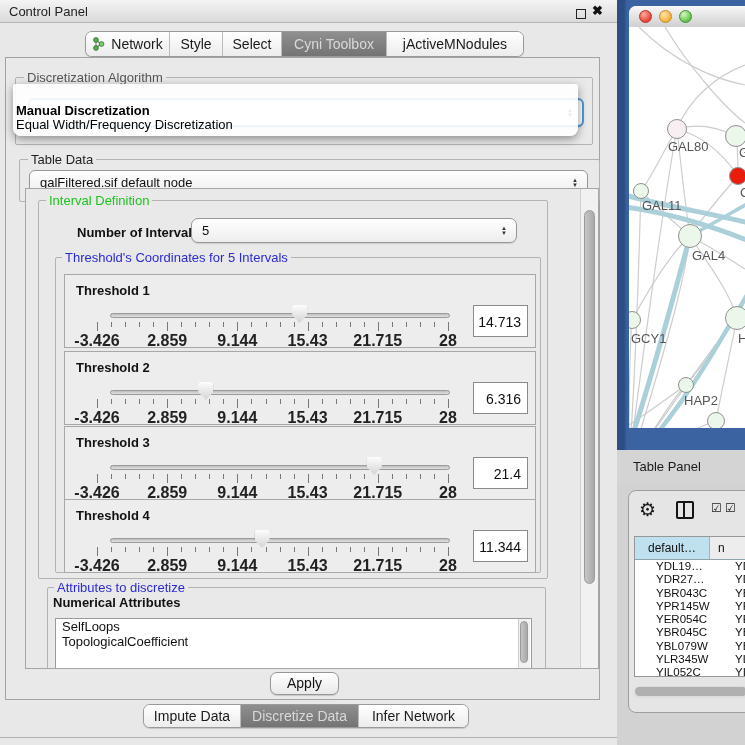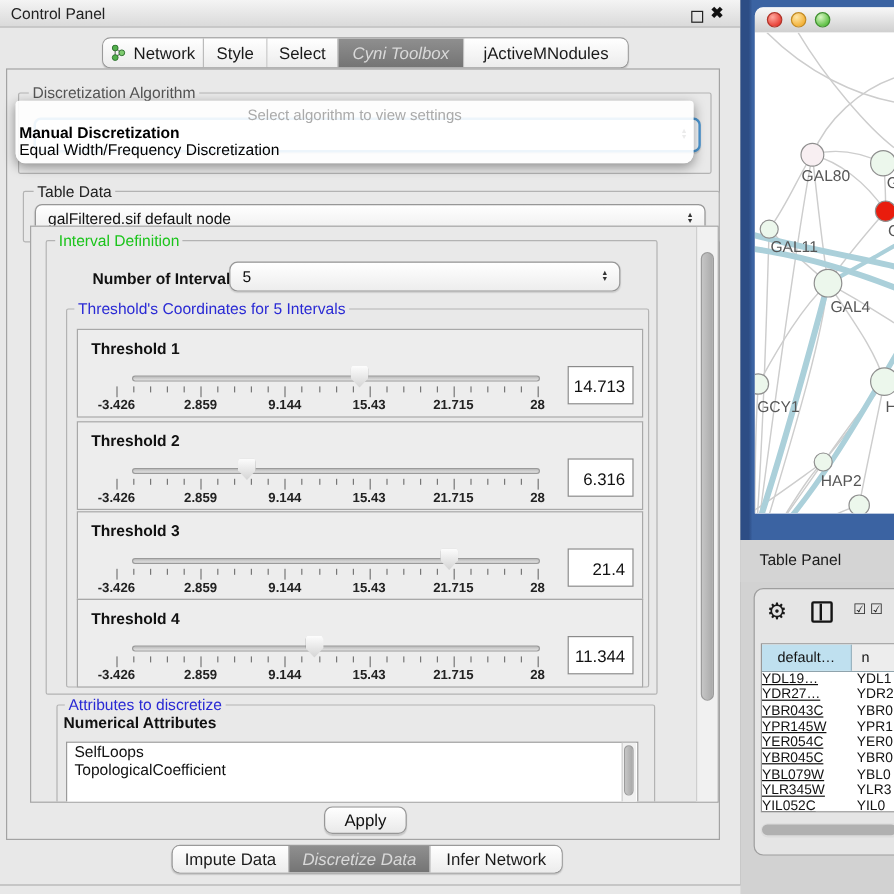--- a/index.html
+++ b/index.html
@@ -11,21 +11,21 @@
   #left-window{left:0;top:0;width:617px;height:737px;background:#e8e8e8;border-right:1px solid #9a9a9a;border-bottom:1px solid #b0b0b0;}
   #titlebar{left:0;top:0;width:617px;height:22px;background:linear-gradient(#f4f4f4,#dadada);border-bottom:1px solid #b5b5b5;}
   #titlebar .title{position:absolute;left:9px;top:4px;font-size:13px;color:#222;}
   .float-btn{position:absolute;left:576px;top:9px;width:8px;height:8px;border:1.5px solid #222;background:transparent;}
   .close-btn{position:absolute;left:592px;top:3px;font-size:13px;font-weight:bold;color:#111;}
 
   
   .seg{position:absolute;display:flex;height:24px;border:1px solid #9a9a9a;border-radius:7px;overflow:hidden;background:#fdfdfd;box-shadow:0 1px 1px rgba(0,0,0,.15);}
   .seg .s{display:flex;align-items:center;justify-content:center;font-size:14px;color:#1a1a1a;background:linear-gradient(#ffffff,#ececec);border-right:1px solid #bbb;box-sizing:border-box;}
   .seg .s:last-child{border-right:none;}
-  .seg .s.sel{background:linear-gradient(#8f8f8f,#747474);color:#d9d9d9;font-style:italic;}
+  .seg .s.sel{background:linear-gradient(#8f8f8f,#747474);color:#d9d9d9;}
   .neticon{width:13px;height:14px;margin-right:6px;}
 
   
   #content-box{left:5px;top:57px;width:593px;height:641px;border:1px solid #a3a3a3;border-radius:0;background:#e9e9e9;}
 
   .group{position:absolute;border:1px solid #b3b3b3;border-radius:2px;}
   .legend{position:absolute;font-size:13px;background:#e9e9e9;padding:0 3px;white-space:nowrap;}
 
   
   .combo{position:absolute;background:linear-gradient(#ffffff,#ededed);border:1px solid #979797;border-radius:6px;font-size:13px;color:#111;display:flex;align-items:center;box-shadow:0 1px 1px rgba(0,0,0,.12);}
@@ -43,21 +43,21 @@
   .vscroll{position:absolute;background:#f1f1f1;border-left:1px solid #cfcfcf;}
   .vthumb{position:absolute;border-radius:6px;background:linear-gradient(90deg,#c6c6c6,#a9a9a9);border:1px solid #9b9b9b;box-sizing:border-box;}
 
   
   .throw{position:absolute;left:8px;width:470px;height:72px;border:1px solid #a8a8a8;background:#ededed;}
   .throw .tlab{position:absolute;left:11px;top:8px;font-size:13px;font-weight:bold;color:#111;}
   .track{position:absolute;left:45px;top:38px;width:340px;height:5px;border:1px solid #9a9a9a;border-radius:3px;background:linear-gradient(#bdbdbd,#e2e2e2);box-sizing:border-box;}
   .thumb{position:absolute;top:30px;width:15px;height:18px;background:linear-gradient(#fdfdfd,#d4d4d4);
          clip-path:polygon(10% 0,90% 0,100% 14%,100% 55%,50% 100%,0 55%,0 14%);filter:drop-shadow(0 0 1px #777);}
   .tick{position:absolute;width:1px;background:#777;}
-  .ticklab{position:absolute;width:60px;text-align:center;font-size:11px;font-weight:bold;color:#222;}
+  .ticklab{position:absolute;width:60px;text-align:center;font-size:16px;font-weight:bold;color:#222;}
   .valbox{position:absolute;left:408px;top:30px;width:55px;height:32px;background:#fff;border:1px solid #8a8a8a;
           font-size:14px;color:#111;text-align:right;line-height:32px;padding-right:6px;box-sizing:border-box;}
 
   
   #attr-list{position:absolute;left:29px;top:429px;width:475px;height:60px;background:#fff;border:1px solid #9a9a9a;overflow:hidden;}
   #attr-list .li{font-size:13px;color:#111;padding-left:6px;height:15px;line-height:15px;white-space:nowrap;}
 
   .pushbtn{position:absolute;background:linear-gradient(#ffffff,#e9e9e9);border:1px solid #979797;border-radius:7px;
            font-size:14px;color:#111;text-align:center;box-shadow:0 1px 1px rgba(0,0,0,.15);}
 
@@ -76,21 +76,21 @@
   #table-panel{position:absolute;left:11px;top:490px;width:120px;height:221px;background:#e5e5e5;border:1px solid #9e9e9e;border-radius:8px 0 0 8px;}
   .gear{position:absolute;left:10px;top:7px;font-size:19px;color:#1a1a1a;}
   .colicon{position:absolute;left:47px;top:10px;width:14px;height:14px;border:2px solid #141414;border-radius:2px;}
   .colicon:after{content:"";position:absolute;left:5px;top:0;width:2px;height:14px;background:#141414;}
   .cbicon{position:absolute;top:10px;font-size:12px;color:#1a1a1a;}
   #mini-table{position:absolute;left:5px;top:45px;width:115px;height:141px;background:#fff;border:1px solid #979797;overflow:hidden;box-sizing:border-box;}
   #mt-header{display:flex;height:22px;border-bottom:1px solid #8fa3ac;}
   #mt-header .h1{width:74px;background:#bfe0ef;border-right:1px solid #9bb4c0;font-size:12px;color:#111;text-align:center;line-height:22px;overflow:hidden;}
   #mt-header .h2{flex:1;background:#ededed;font-size:12px;color:#111;line-height:22px;padding-left:8px;}
   .mrow{display:flex;height:13.3px;font-size:11.5px;color:#111;}
-  .mrow .c1{width:74px;padding-left:0;overflow:hidden;white-space:nowrap;text-decoration:underline;}
+  .mrow .c1{width:74px;padding-left:21px;overflow:hidden;white-space:nowrap;}
   .mrow .c2{flex:1;padding-left:5px;overflow:hidden;white-space:nowrap;}
   #hscroll{position:absolute;left:5px;top:195px;width:115px;height:12px;background:#dcdcdc;border-radius:6px;}
   #hscroll .ht{position:absolute;left:1px;top:1px;width:112px;height:9px;background:#b0b0b0;border-radius:5px;}
 </style>
 </head>
 <body>
 
 <div id="stage">
 
   <div id="left-window" class="abs">
@@ -340,21 +340,20 @@
       </div>
       <div class="s sel" style="width:118px;">
         <span>Discretize Data</span>
       </div>
       <div class="s" style="width:109px;">
         <span>Infer Network</span>
       </div>
     </div>
 
     <div id="algo-popup" class="abs">
-      <div class="hint">Select algorithm to view settings</div>
       <div class="opt" style="top:19px;font-weight:bold;">Manual Discretization</div>
       <div class="opt" style="top:33px;">Equal Width/Frequency Discretization</div>
     </div>
   </div>
 
   <div id="right-panel" class="abs">
 
     <div id="net-frame">
       <div id="net-window">
         <div id="net-titlebar">

